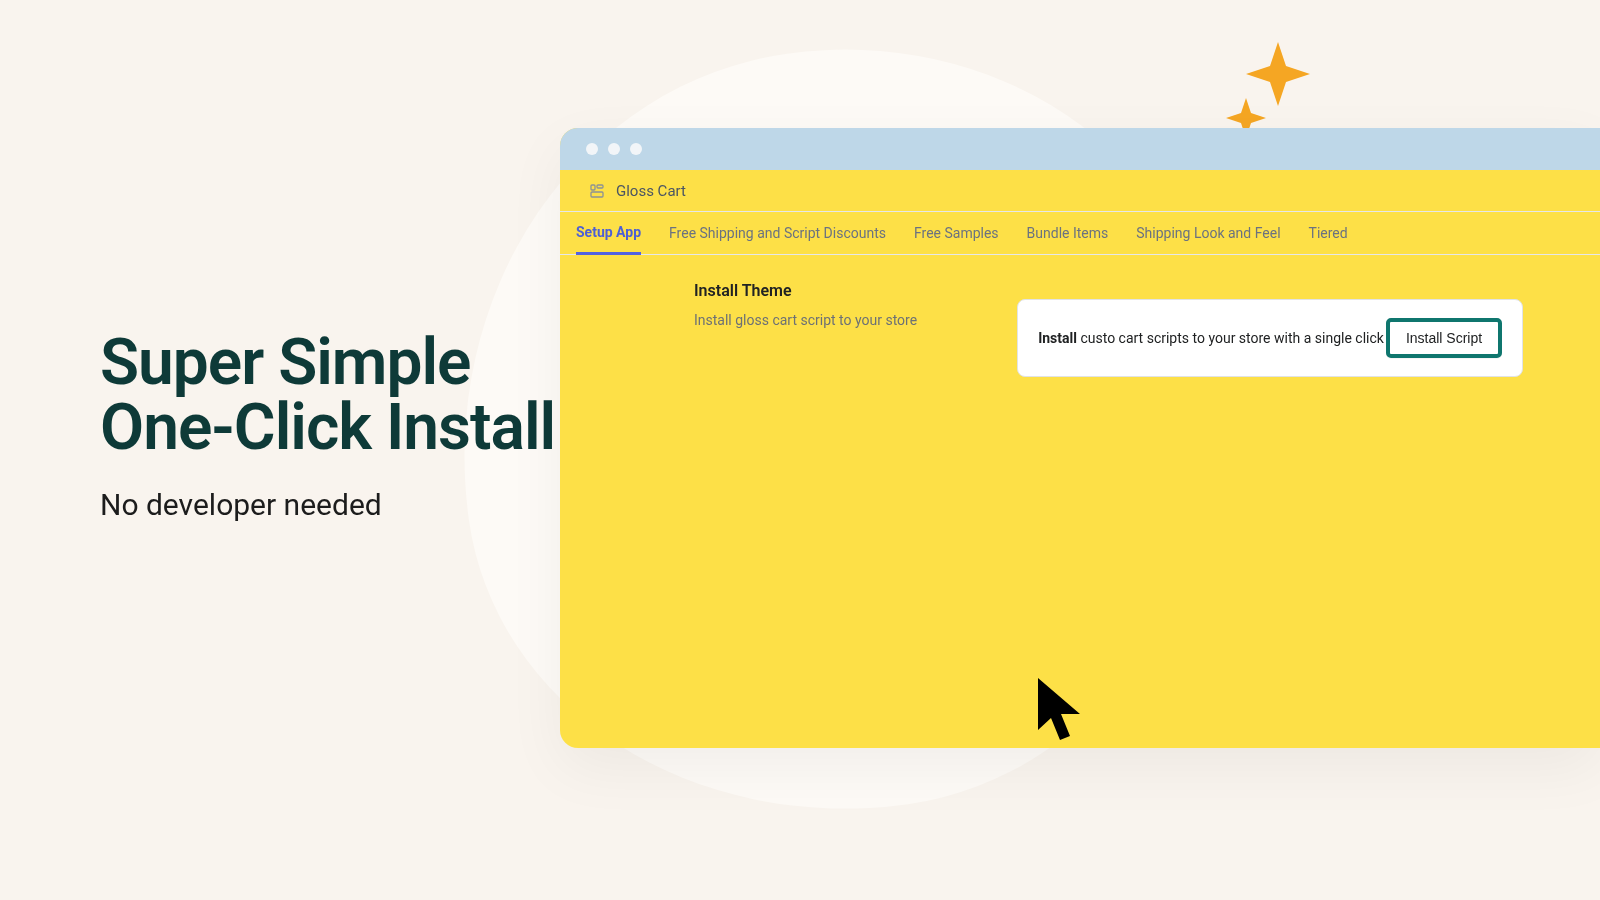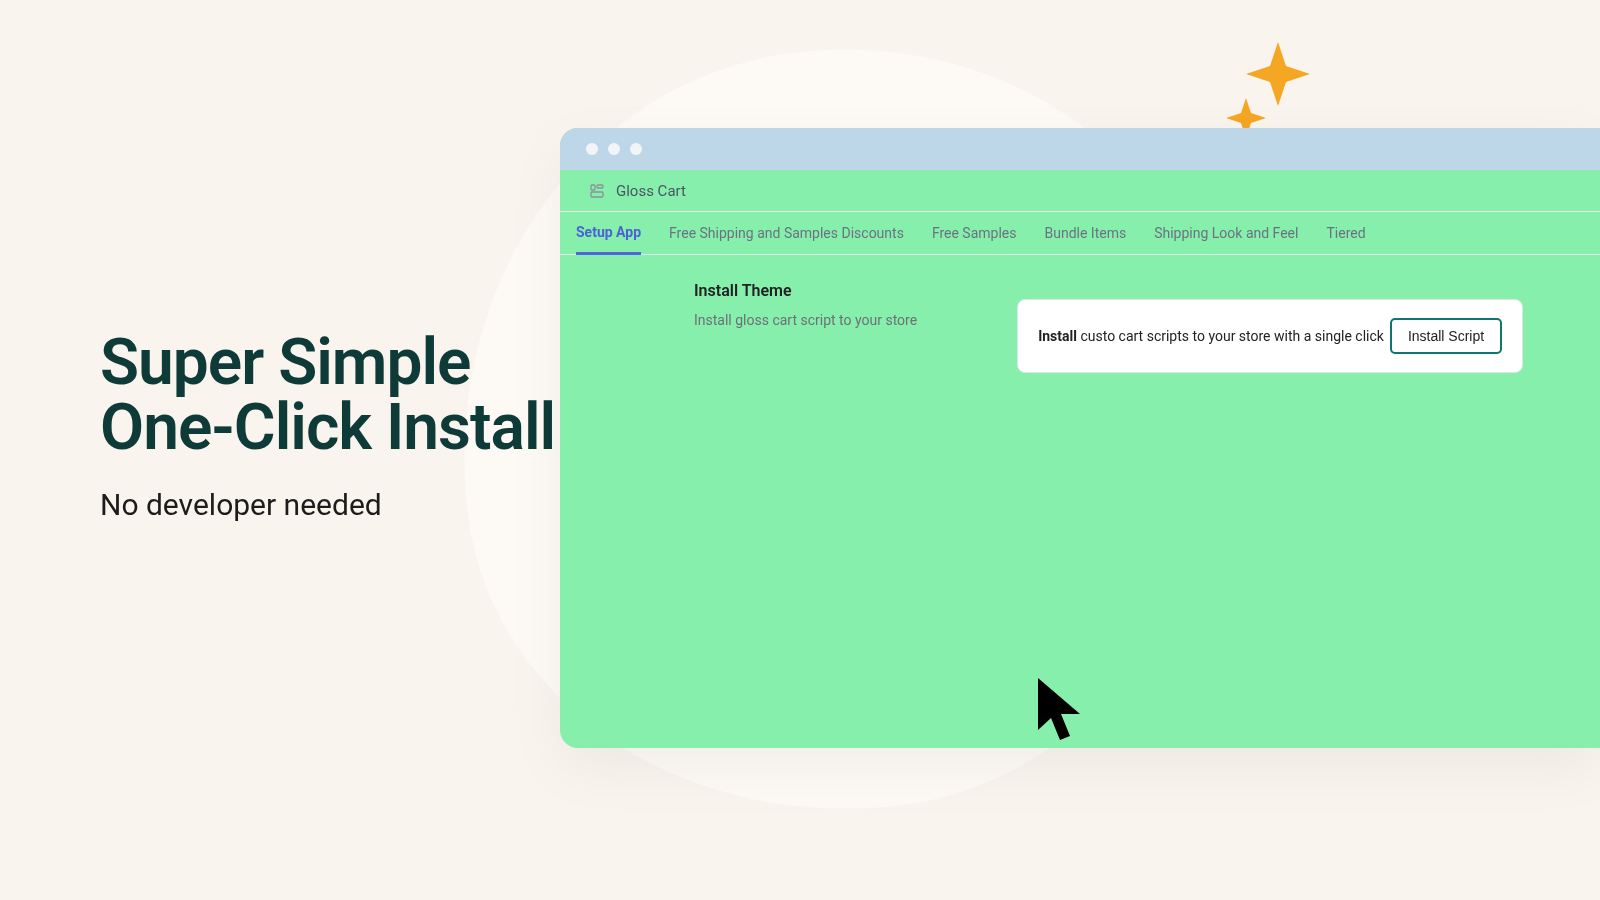--- a/index.html
+++ b/index.html
@@ -47,21 +47,21 @@
     height: 120px;
   }
 
   
   .window {
     position: absolute;
     left: 560px;
     top: 128px;
     width: 1040px; 
     height: 620px;
-    background: #86efac;
+    background: #fde047;
     border-radius: 18px 0 0 18px;
     overflow: hidden;
     box-shadow: 0 20px 60px rgba(0,0,0,0.05);
   }
   .titlebar {
     height: 42px;
     background: #bed7e8;
     display: flex;
     align-items: center;
     padding-left: 26px;
@@ -132,21 +132,21 @@
     width: 506px;
     min-height: 62px;
     margin-top: 18px;
   }
   .card-text {
     font-size: 14px;
     color: #202223;
   }
   .card-text b { font-weight: 700; }
   .btn {
-    border: 2px solid #0f766e;
+    border: 4px solid #0f766e;
     background: #fff;
     border-radius: 5px;
     padding: 8px 16px;
     font-size: 14px;
     color: #202223;
     cursor: pointer;
     box-shadow: 0 1px 0 rgba(0,0,0,0.04);
   }
 
   
@@ -192,21 +192,21 @@
       </svg>
     </span>
     <span>Gloss Cart</span>
   </div>
 
   <div class="tabs">
     <div class="tab active">
         <span>Setup App</span>
       </div>
     <div class="tab">
-        <span>Free Shipping and Samples Discounts</span>
+        <span>Free Shipping and Script Discounts</span>
       </div>
     <div class="tab">
         <span>Free Samples</span>
       </div>
     <div class="tab">
         <span>Bundle Items</span>
       </div>
     <div class="tab">
         <span>Shipping Look and Feel</span>
       </div>

